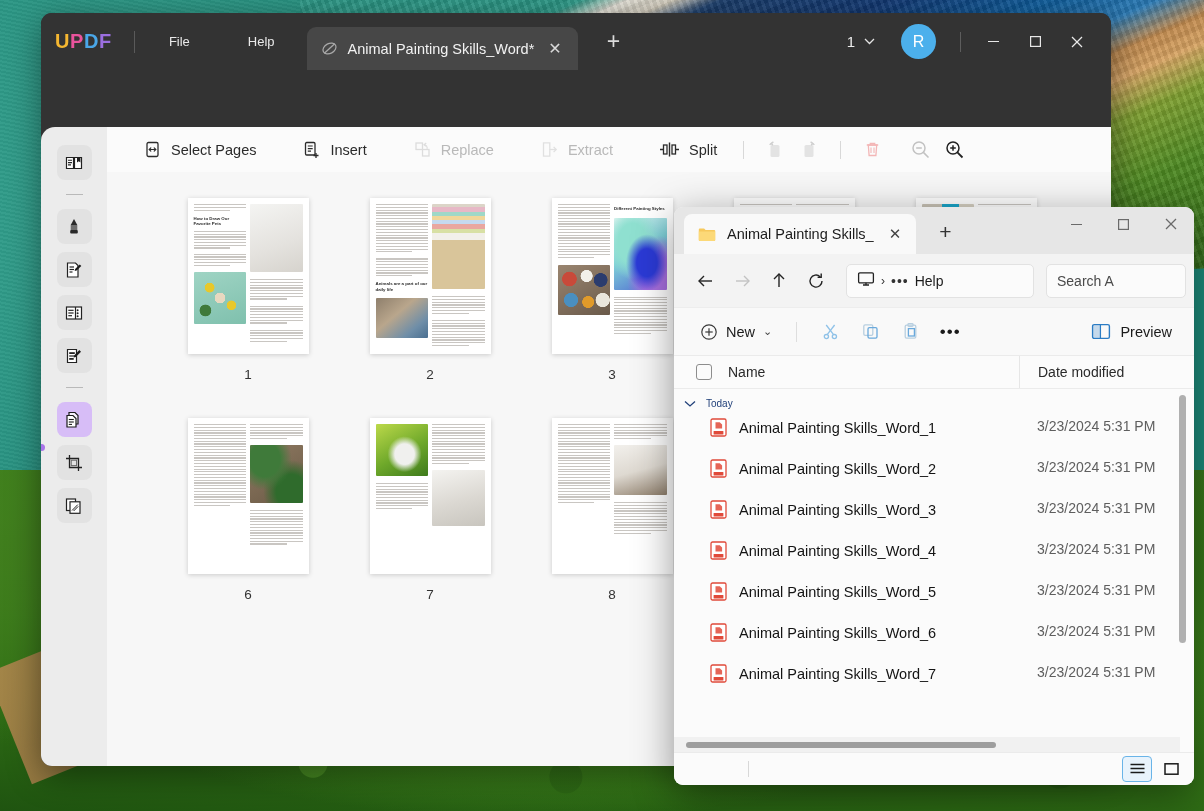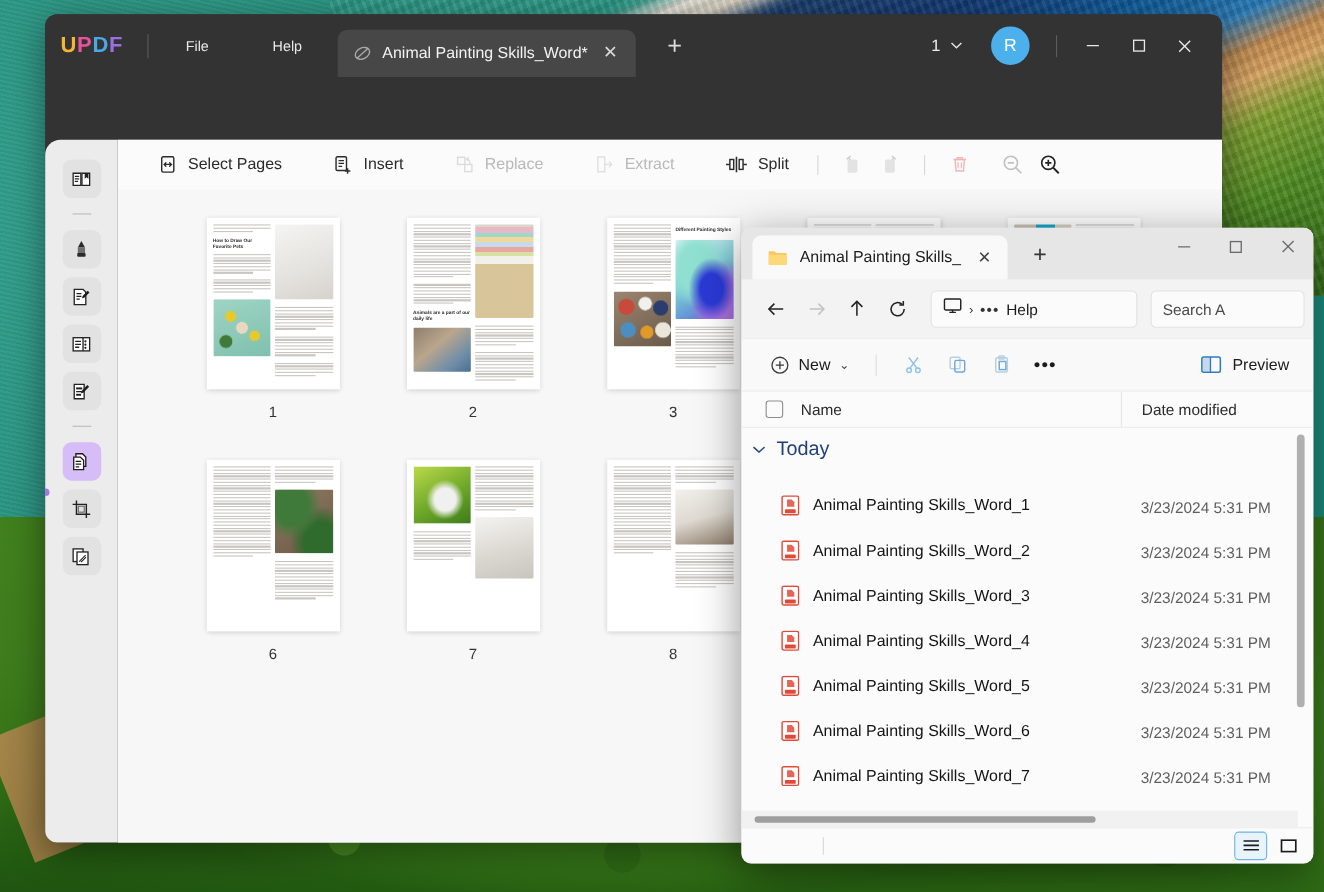--- a/index.html
+++ b/index.html
@@ -539,27 +539,27 @@
 
   .ex-filelist {
     flex: 1;
     background: #fbfbfb;
     position: relative;
     overflow: hidden;
   }
   .group-hdr {
     display: flex; align-items: center; gap: 10px;
     padding: 9px 0 9px 10px;
-    font-size: 18px;
+    font-size: 10px;
     color: #22417a;
     cursor: default;
   }
   .file-row {
     display: flex;
-    align-items: flex-end;
+    align-items: flex-start;
     height: 41px;
     cursor: default;
   }
   .fr-name {
     display: flex; align-items: center; gap: 12px;
     padding-left: 36px;
     width: 345px;
     font-size: 14.5px;
     color: #141414;
     white-space: nowrap;

